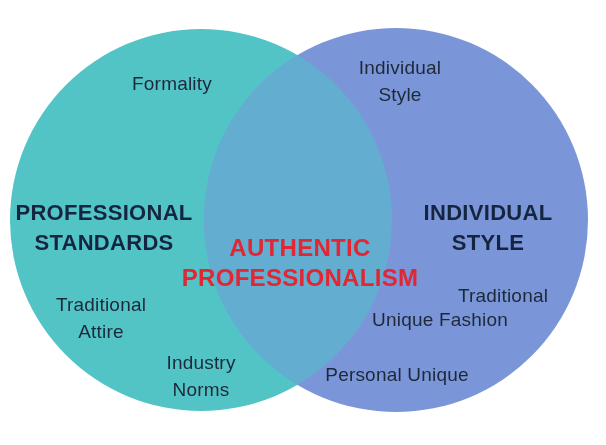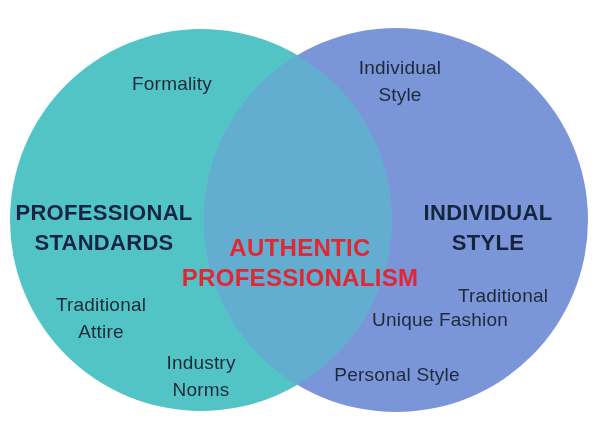--- a/index.html
+++ b/index.html
@@ -82,18 +82,18 @@
 Attire</div>
   <div class="label pos-industry">Industry
 Norms</div>
 
   <div class="label pos-individual-item">Individual
 Style</div>
   <div class="label heading pos-right-heading">INDIVIDUAL
 STYLE</div>
   <div class="label pos-creativity">Traditional</div>
   <div class="label pos-unique-fashion">Unique Fashion</div>
-  <div class="label pos-personal-taste">Personal Style</div>
+  <div class="label pos-personal-taste">Personal Unique</div>
 
   <div class="label center-heading pos-center-heading" style="color: rgb(224, 39, 51);">AUTHENTIC
 PROFESSIONALISM</div>
 
 </div>
 
 </body></html>

